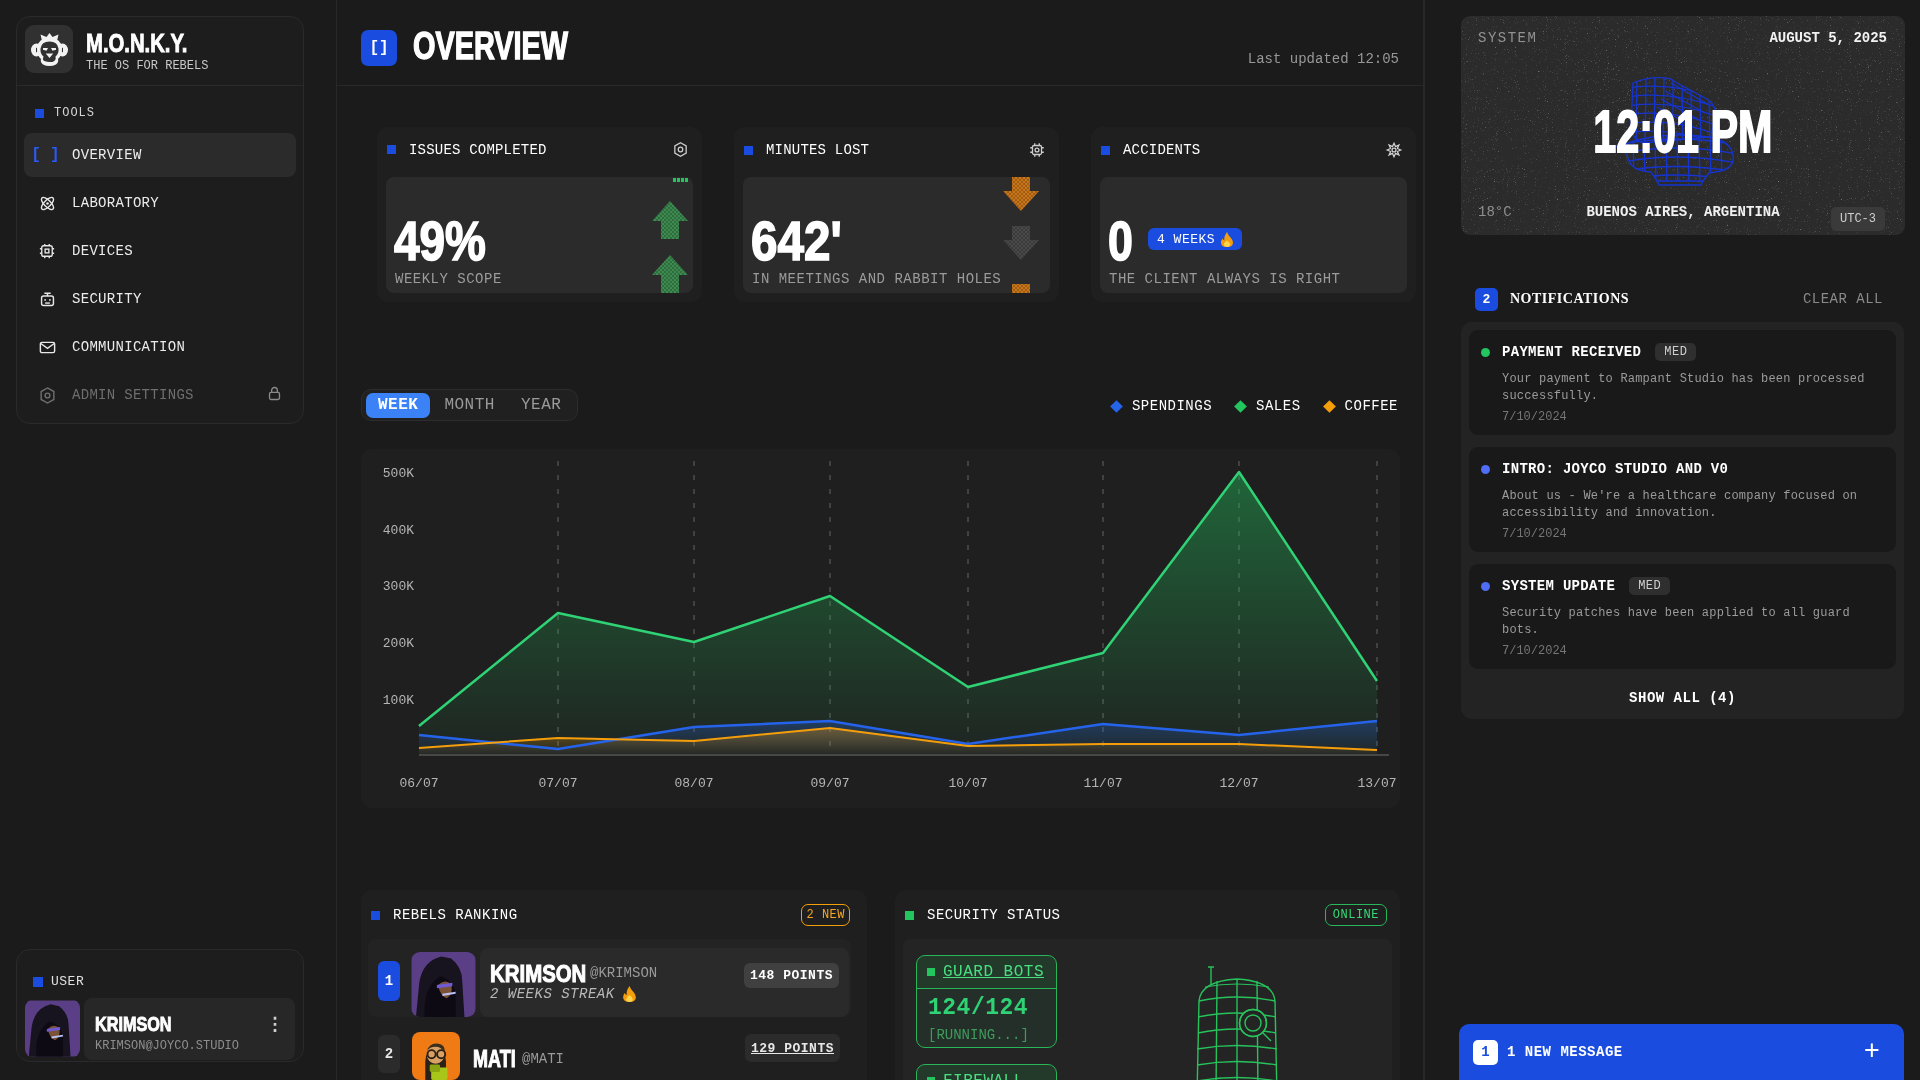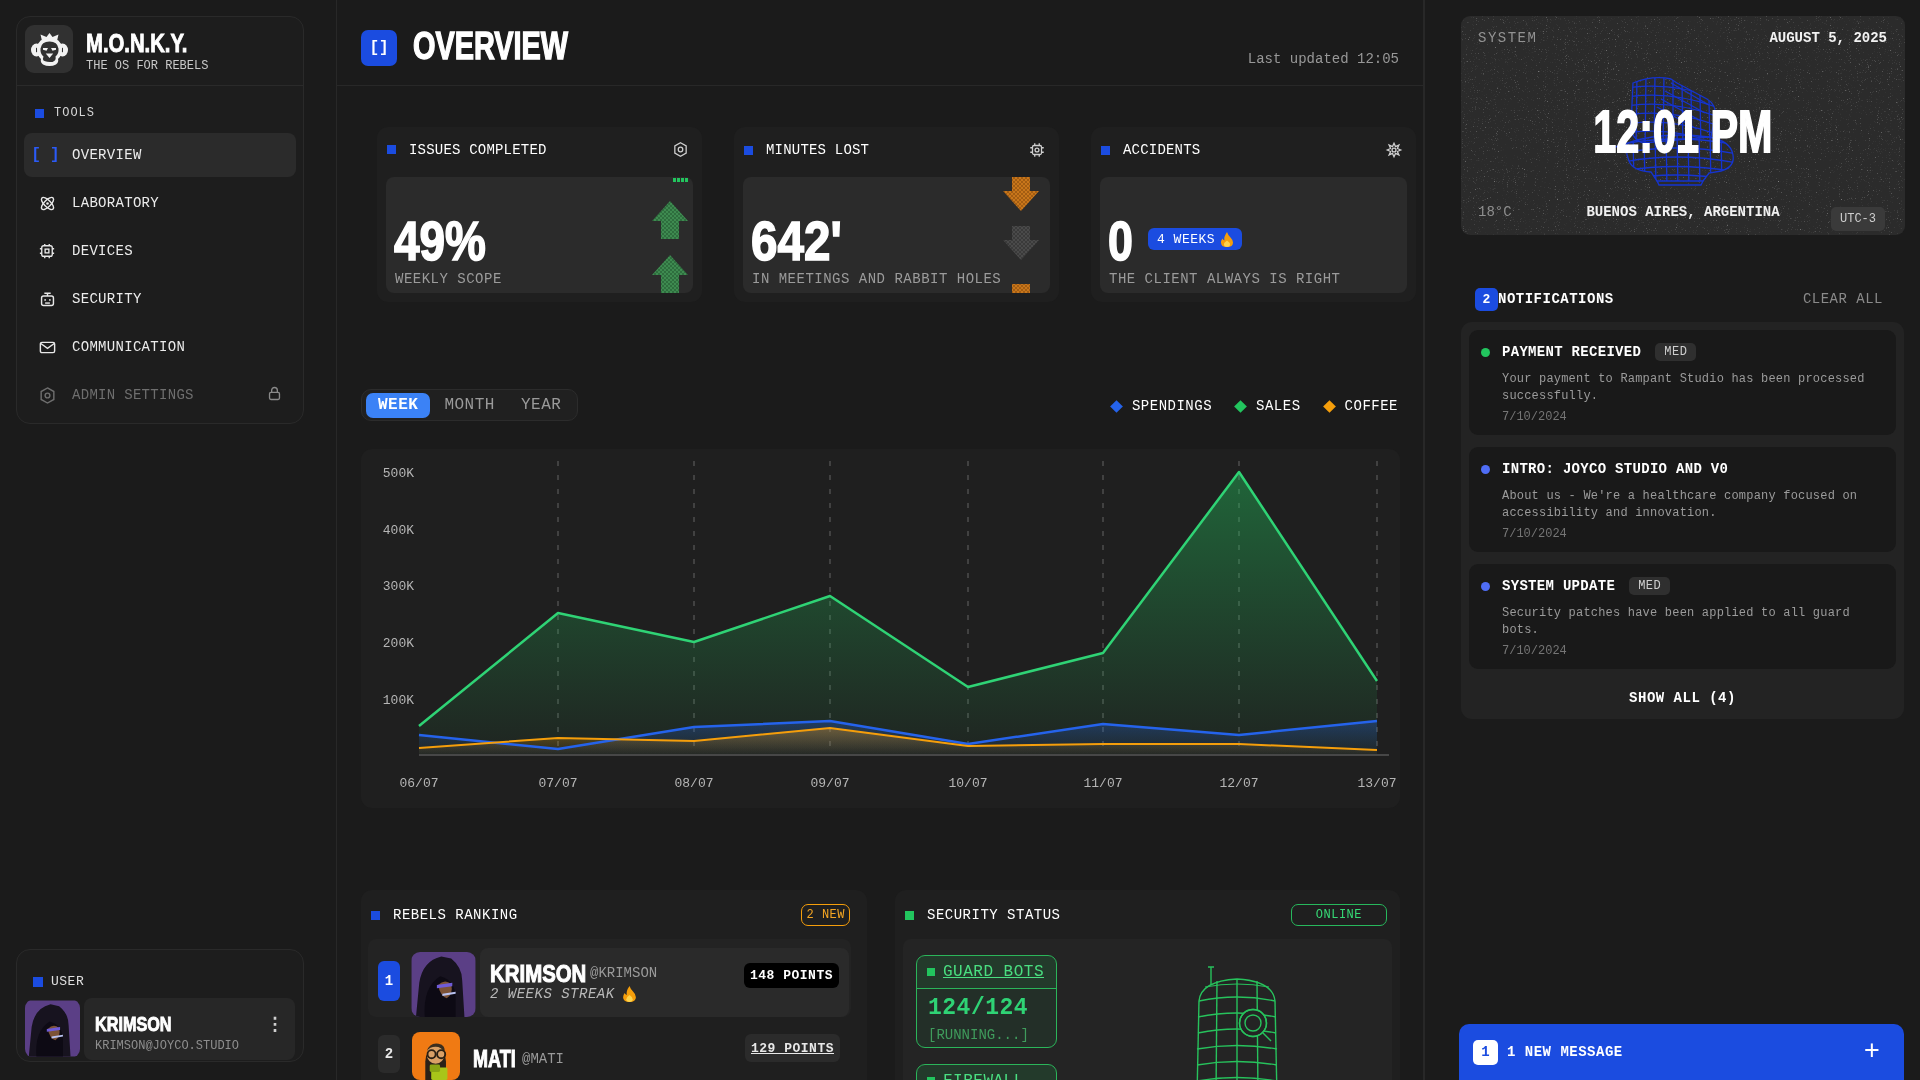--- a/index.html
+++ b/index.html
@@ -63,21 +63,21 @@
 
 
 #rebels { position:absolute; left:24px; top:890px; width:506px; height:190px;
   background:#1f1f1f; border-radius:11px 11px 0 0; }
 #security { position:absolute; left:558px; top:890px; width:505px; height:190px;
   background:#1f1f1f; border-radius:11px 11px 0 0; }
 .bhd { position:absolute; left:10px; right:13px; top:14px; display:flex; align-items:center; gap:13px;
   font-size:14px; letter-spacing:0.5px; }
 .pill-o { margin-left:auto; border:1px solid #f59e0b; color:#f5a623; border-radius:7px;
   font-size:12px; letter-spacing:0.5px; padding:3px 4px; }
-.pill-g { margin-left:auto; border:1px solid #27b85c; color:#36d975; border-radius:7px; font-size:12px; letter-spacing:0.5px; padding:3px 24px; }
+.pill-g { margin-left:auto; border:1px solid #27b85c; color:#36d975; border-radius:7px; font-size:12px; letter-spacing:0.5px; padding:3px 7px; }
 
 
 #row1 { position:absolute; left:7px; top:49px; width:483px; height:78px; background:#232323; border-radius:8px; }
 #row1 .tpanel { position:absolute; left:112px; right:2px; top:9px; bottom:0; background:#2a2a2a; border-radius:8px; }
 .rbadge { position:absolute; width:22px; height:40px; border-radius:6px; display:flex;
   align-items:center; justify-content:center; font-size:14px; font-weight:700; }
 .ptspill { position:absolute; height:26px; border-radius:6px; display:flex; align-items:center;
   padding:0 6px; font-size:13px; font-weight:700; letter-spacing:0.5px; }
 
 
@@ -357,21 +357,21 @@
           </svg>
       </div>
       <div class="disp" style="position:absolute; left:122px; top:23px; font-size:24px; line-height:1;"><span class="dispx" style="transform:scaleX(0.85); -webkit-text-stroke:1px #fff;">KRIMSON</span></div>
       <div style="position:absolute; left:222px; top:26px; font-size:14px; color:#9a9a9a;">@KRIMSON</div>
       <div style="position:absolute; left:122px; top:47px; font-size:14px; font-style:italic; color:#b9b9b9; letter-spacing:0.5px; display:flex; align-items:center; gap:8px;">2 WEEKS STREAK
         <svg width="13" height="16" viewBox="0 0 12 15">
             <path d="M6 0 Q7 3 9.5 5.5 Q12 8 12 10.5 Q12 15 6 15 Q0 15 0 10.5 Q0 8.5 1.5 6.5 Q2 8 3.5 8.5 Q2.5 5 6 0 Z" fill="#f59e0b"></path>
             <path d="M6 15 Q3 15 3 12.5 Q3 10.5 6 8.5 Q9 10.5 9 12.5 Q9 15 6 15 Z" fill="#fcd34d"></path>
           </svg>
       </div>
-      <div class="ptspill" style="right:12px; top:24px; background:#000000; color:#fff; height:25px;">148 POINTS</div>
+      <div class="ptspill" style="right:12px; top:24px; background:#404040; color:#fff; height:25px;">148 POINTS</div>
     </div>
     <div class="rbadge" style="left:17px; top:145px; background:#2b2b2b; color:#e8e8e8; height:38px;">2</div>
     <div style="position:absolute; left:51px; top:142px; width:48px; height:48px; border-radius:8px; overflow:hidden;">
       <svg width="48" height="48" viewBox="0 0 65 65">
           <rect width="65" height="65" fill="#f07a13"></rect>
           <path d="M18 65 L18 40 Q18 24 32 22 Q46 24 46 40 L46 65 Z" fill="#2a2118"></path>
           <ellipse cx="32" cy="30" rx="12" ry="13" fill="#d9a066"></ellipse>
           <path d="M20 26 Q24 14 36 16 Q46 18 44 28 Q40 20 32 20 Q24 20 20 26 Z" fill="#3c2e1e"></path>
           <circle cx="26.5" cy="30" r="5.5" fill="none" stroke="#2a1f12" stroke-width="2.5"></circle>
           <circle cx="39.5" cy="30" r="5.5" fill="none" stroke="#2a1f12" stroke-width="2.5"></circle>
@@ -486,21 +486,21 @@
     <div style="position:absolute; left:0; right:0; top:87px; text-align:center;" class="disp">
       <span style="display:inline-block; font-size:59px; line-height:1; transform:scaleX(0.70); -webkit-text-stroke:1.8px #fff; white-space:nowrap;">12:01 PM</span>
     </div>
     <div style="position:absolute; left:17px; top:188px; font-size:14px; color:#8e8e8e;">18°C</div>
     <div style="position:absolute; left:0; right:0; top:188px; text-align:center; font-size:14px; color:#f0f0f0; font-weight:700;">BUENOS AIRES, ARGENTINA</div>
     <div style="position:absolute; right:20px; top:191px; font-size:12px; color:#cfcfcf; background:#3a3a3a; border-radius:5px; padding:5px 9px;">UTC-3</div>
   </div>
 
   <div id="notif-hd">
     <span style="width:23px; height:23px; background:#1b4ce0; border-radius:5px; display:flex; align-items:center; justify-content:center; font-size:13px; font-weight:700; flex:none; margin-left:14px;">2</span>
-    <span style="margin-left:0; font-size:14px; font-weight:700; letter-spacing:0.5px;">NOTIFICATIONS</span>
+    <span style="margin-left:12px; font-size:14px; font-weight:700; letter-spacing:0.5px;font-family:Liberation Serif, serif;">NOTIFICATIONS</span>
     <span style="margin-left:auto; margin-right:21px; font-size:14px; letter-spacing:0.5px; color:#8a8a8a;">CLEAR ALL</span>
   </div>
 
   <div id="notif-box">
     <div class="ncard">
       <div class="t"><span class="dot" style="background:#22c55e;"></span>PAYMENT RECEIVED<span class="tag">MED</span></div>
       <div class="body">Your payment to Rampant Studio has been processed<br>successfully.</div>
       <div class="date">7/10/2024</div>
     </div>
     <div class="ncard">

